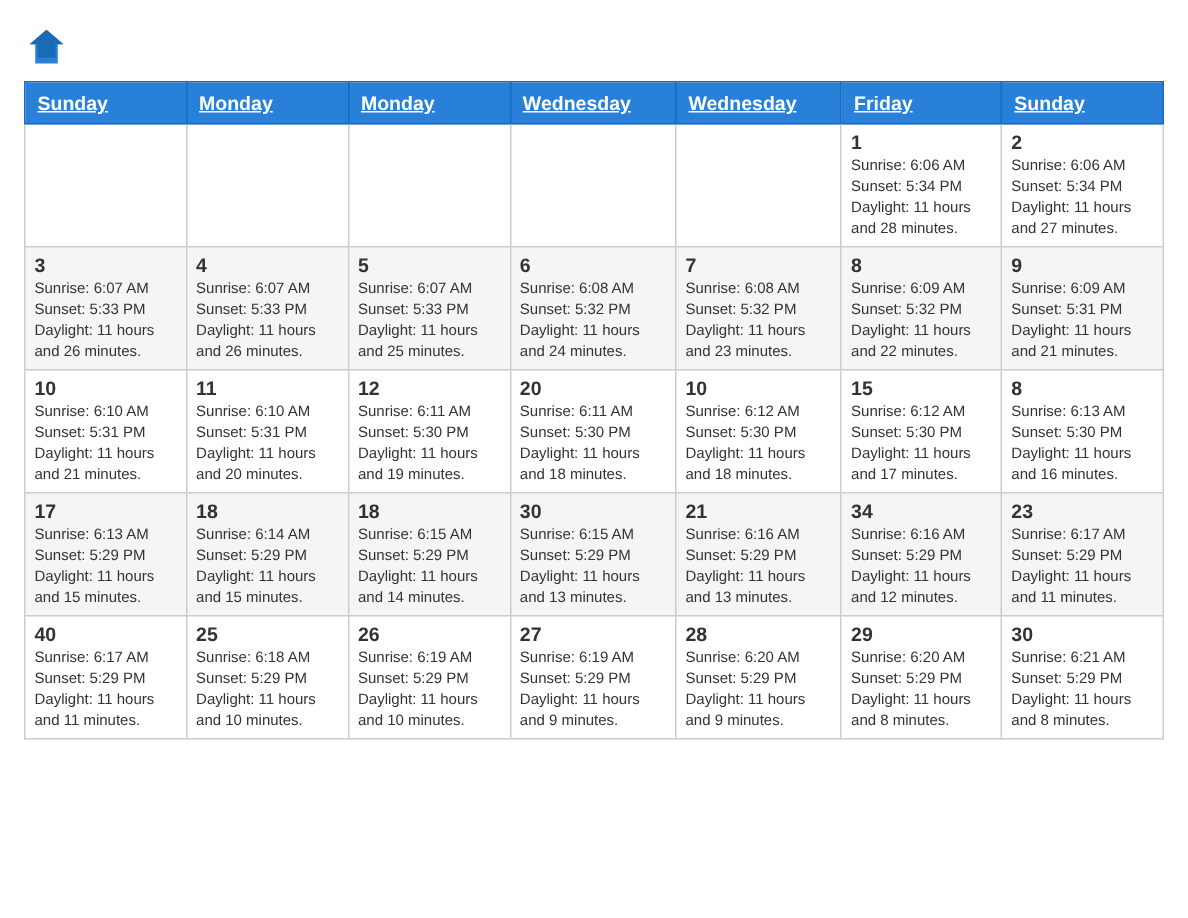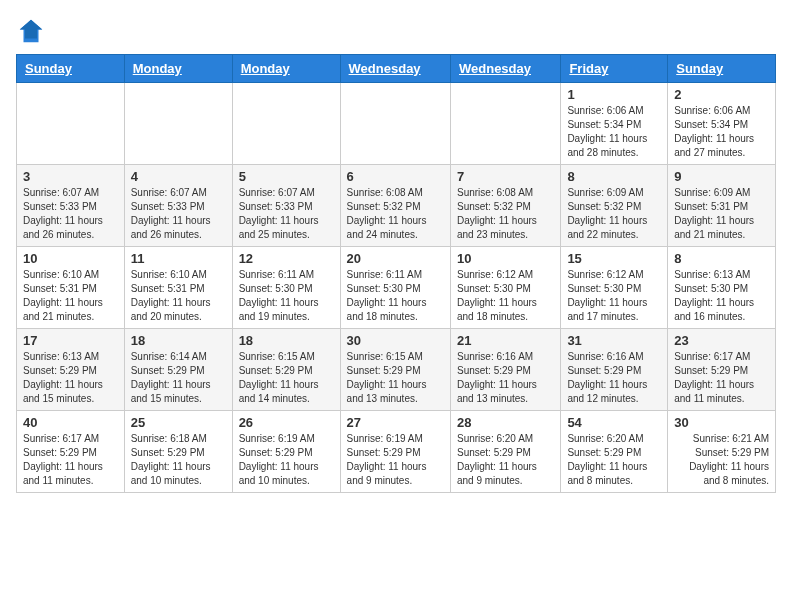--- a/index.html
+++ b/index.html
@@ -261,21 +261,21 @@
 Sunset: 5:29 PM
 Daylight: 11 hours and 13 minutes.</div>
         </td>
         <td>
           <span class="day-num">21</span>
           <div class="day-info" style="white-space: pre-line;">Sunrise: 6:16 AM
 Sunset: 5:29 PM
 Daylight: 11 hours and 13 minutes.</div>
         </td>
         <td>
-          <span class="day-num">31</span>
+          <span class="day-num">34</span>
           <div class="day-info" style="white-space: pre-line;">Sunrise: 6:16 AM
 Sunset: 5:29 PM
 Daylight: 11 hours and 12 minutes.</div>
         </td>
         <td>
           <span class="day-num">23</span>
           <div class="day-info" style="white-space: pre-line;">Sunrise: 6:17 AM
 Sunset: 5:29 PM
 Daylight: 11 hours and 11 minutes.</div>
         </td>
@@ -305,26 +305,26 @@
 Sunset: 5:29 PM
 Daylight: 11 hours and 9 minutes.</div>
         </td>
         <td>
           <span class="day-num">28</span>
           <div class="day-info" style="white-space: pre-line;">Sunrise: 6:20 AM
 Sunset: 5:29 PM
 Daylight: 11 hours and 9 minutes.</div>
         </td>
         <td>
-          <span class="day-num">54</span>
+          <span class="day-num">29</span>
           <div class="day-info" style="white-space: pre-line;">Sunrise: 6:20 AM
 Sunset: 5:29 PM
 Daylight: 11 hours and 8 minutes.</div>
         </td>
         <td>
           <span class="day-num">30</span>
-          <div class="day-info" style="white-space: pre-line; text-align: right;">Sunrise: 6:21 AM
+          <div class="day-info" style="white-space: pre-line;">Sunrise: 6:21 AM
 Sunset: 5:29 PM
 Daylight: 11 hours and 8 minutes.</div>
         </td>
       </tr>
     </tbody>
 </table>
 
 </body></html>

